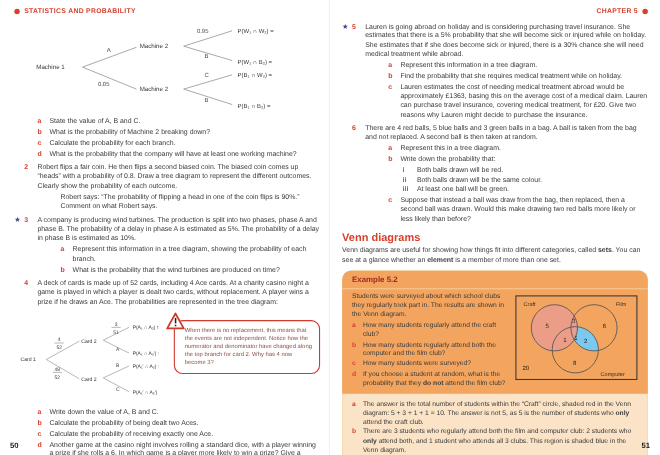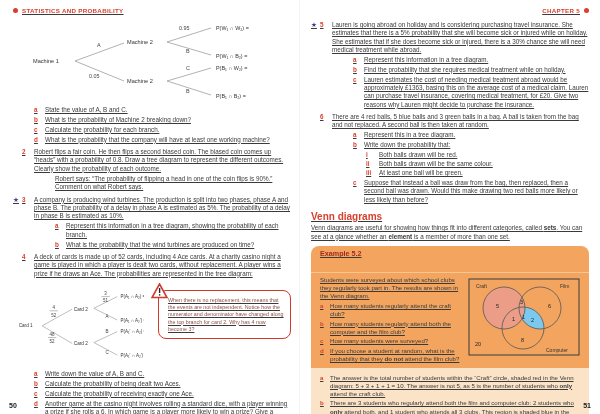--- a/index.html
+++ b/index.html
@@ -1,18 +1,18 @@
 <!DOCTYPE html>
 <html><head>
 <meta charset="utf-8">
 <style>
   html,body{margin:0;padding:0;background:#fff;}
   .spread{width:600px;height:414px;display:flex;position:relative;background:#fff;
           font-family:"Liberation Sans",sans-serif;color:#3a3a3a;overflow:hidden;}
-  .page{width:300px;height:414px;box-sizing:border-box;position:relative;overflow:hidden;text-decoration:underline;}
+  .page{width:300px;height:414px;box-sizing:border-box;position:relative;overflow:hidden;}
   .page-left{padding:7px 8px 0 13px;border-right:1px solid #f3f3f3;}
   .page-right{padding:7px 11px 0 11px;}
 
   .hdr{display:flex;align-items:center;gap:4px;font-size:6.2px;font-weight:bold;
        color:#d6402e;letter-spacing:.3px;}
   .hdr-right{justify-content:flex-end;}
   .dot{width:5px;height:5px;border-radius:50%;background:#d6402e;flex:none;}
 
   .q{display:flex;margin-top:4px;font-size:6.3px;line-height:1.33;}
   .starcol{width:9px;flex:none;color:#4b3d8f;font-size:6.6px;line-height:1.2;}
@@ -38,21 +38,21 @@
            font-size:5.35px;line-height:1.35;color:#8c5047;}
   .hint-tri{position:absolute;left:-8px;top:-8px;}
 
   .pagenum{position:absolute;bottom:5px;font-size:7px;font-weight:bold;color:#1a1a1a;}
   .pn-left{left:9px;} .pn-right{right:9px;}
 
   .venn-head{margin:7px 0 0 0;font-size:10px;font-weight:bold;color:#d6402e;}
   .venn-intro{margin-top:2px;font-size:6.3px;line-height:1.35;}
 
   .exbox{margin-top:5px;border-radius:8px;overflow:hidden;background:#f3a55f;}
-  .extitle{padding:3px 9px 14px;font-size:7.2px;font-weight:bold;color:#9e2b1e;
+  .extitle{padding:3px 9px 4px;font-size:7.2px;font-weight:bold;color:#9e2b1e;
            border-bottom:1px solid #f8c791;}
   .exbody{display:flex;gap:6px;padding:3px 9px 5px;}
   .exq{flex:1;font-size:6.1px;line-height:1.33;}
   .exq .sub{margin-left:0;margin-top:1.5px;font-size:6.1px;}
   .exq .subm{width:10px;}
   .ex-venn{flex:none;width:112px;padding-top:2px;}
   .exans{background:#fae3c6;padding:4px 9px 1px;font-size:6.1px;line-height:1.33;}
   .exans .sub{margin-left:0;font-size:6.1px;}
   .exans .subm{width:10px;}
   .continued{background:#fae3c6;text-align:right;font-style:italic;font-size:5.8px;

